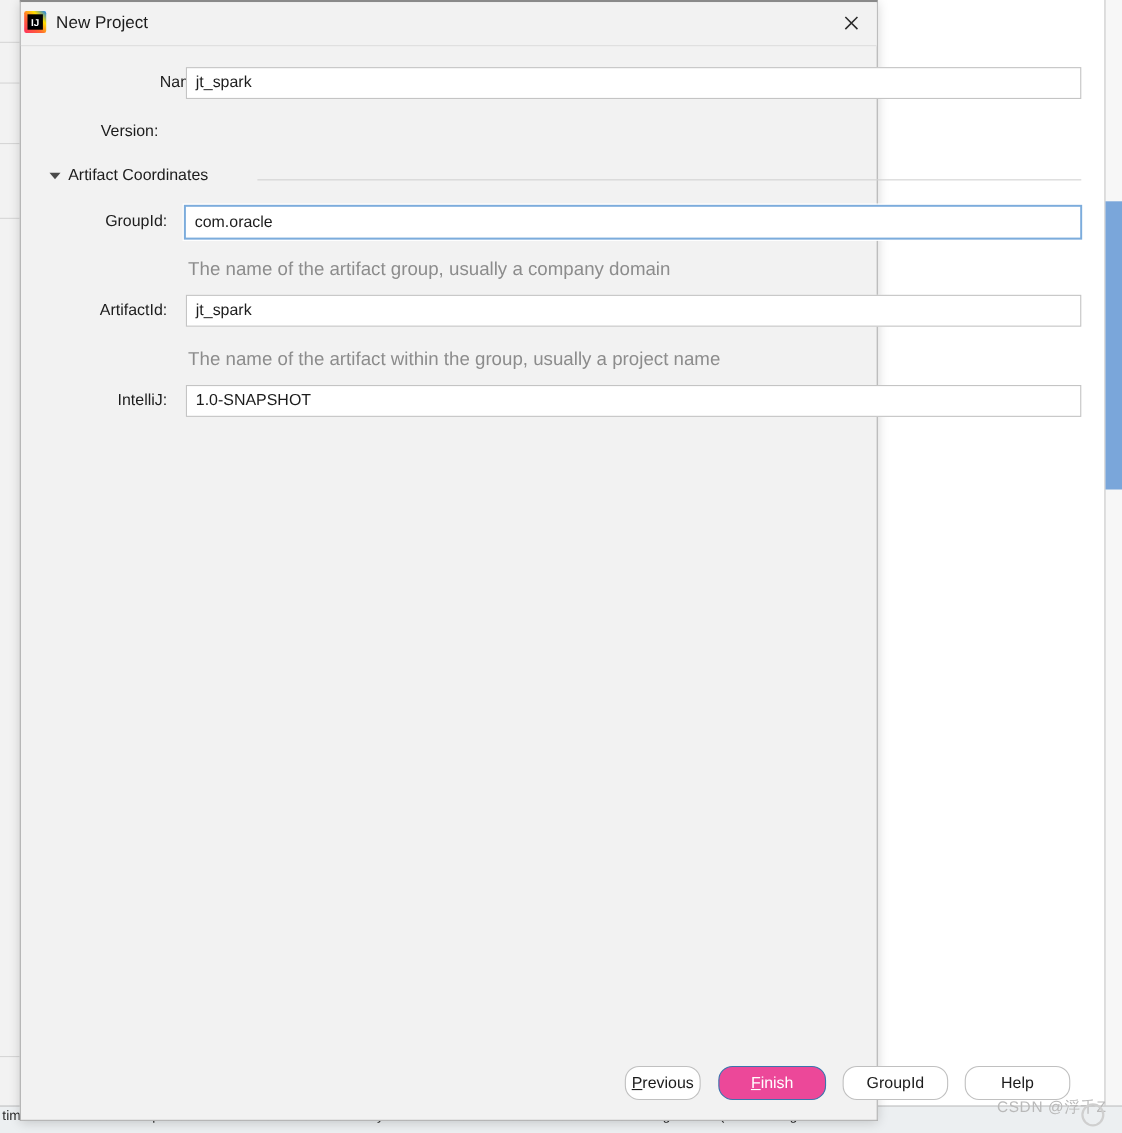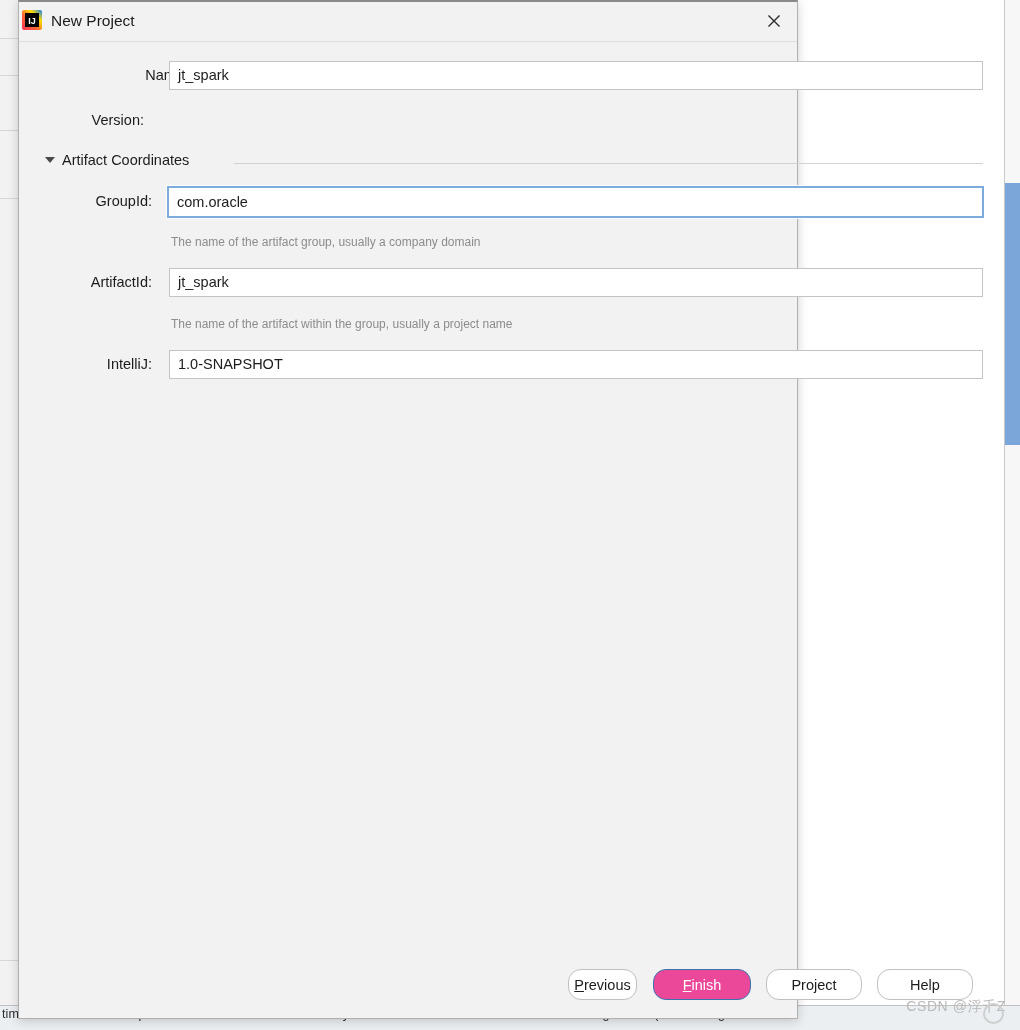--- a/index.html
+++ b/index.html
@@ -207,21 +207,21 @@
     white-space: nowrap;
   }
   .section-line {
     position: absolute;
     height: 1px;
     background: #d2d2d2;
   }
 
   .hint {
     position: absolute;
-    font-size: 12px;
+    font-size: 17px;
     color: #8c8c8c;
   }
 
   
   .footer {
     position: absolute;
     left: 0; bottom: 0;
     width: 100%;
     height: 88px;
   }
@@ -332,21 +332,21 @@
     </div>
 
     <div class="footer">
       <div class="btn" style="left:549px; top:39px; width:69px;">
         <span><span class="mn">P</span><span>revious</span></span>
       </div>
       <div class="btn primary" style="left:634px; top:39px; width:98px;">
         <span><span class="mn">F</span><span>inish</span></span>
       </div>
       <div class="btn" style="left:747px; top:39px; width:96px;">
-        <span>Project</span>
+        <span>GroupId</span>
       </div>
       <div class="btn" style="left:858px; top:39px; width:96px;">
         <span>Help</span>
       </div>
     </div>
 
   </div>
 </div>
 
 </body></html>

